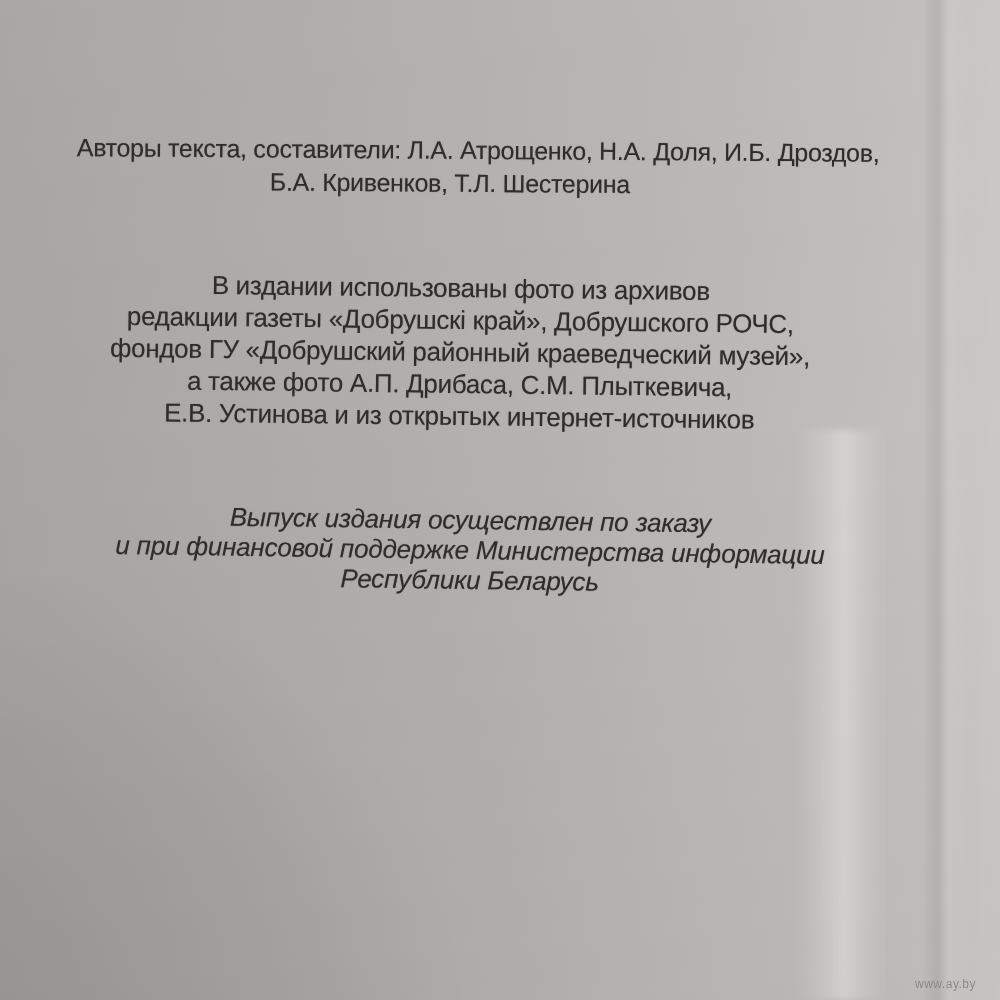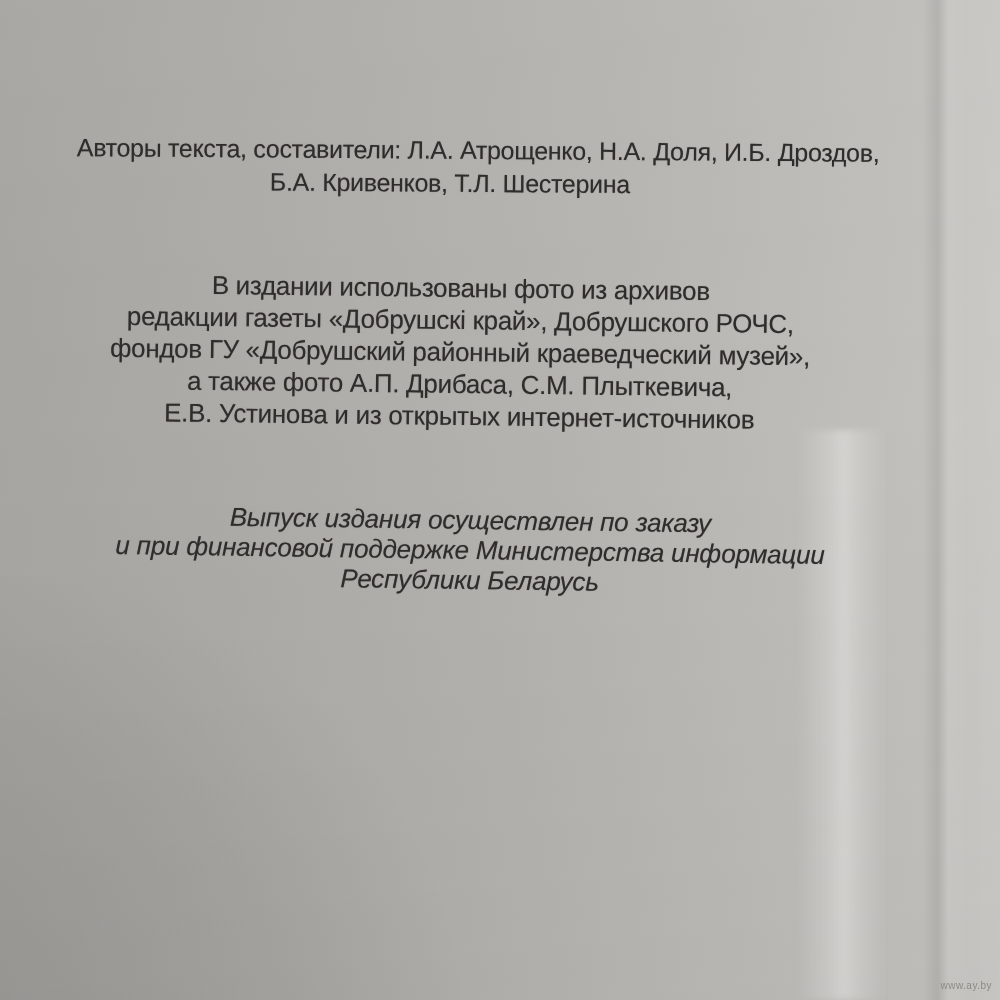--- a/index.html
+++ b/index.html
@@ -105,23 +105,23 @@
     font-size: 26px;
     line-height: 30px;
     letter-spacing: -0.2px;
     font-style: italic;
     transform: rotate(0.8deg);
   }
 
   
   .watermark {
     position: absolute;
-    right: 8px;
+    right: 24px;
     bottom: 9px;
-    font-size: 10px;
+    font-size: 12px;
     letter-spacing: 0.5px;
     color: rgba(110,110,106,0.75);
     text-shadow: 0 0 1px rgba(255,255,255,0.3);
     margin-top: 24px;
   }
 </style>
 </head>
 <body>
 
 <div class="photo">

